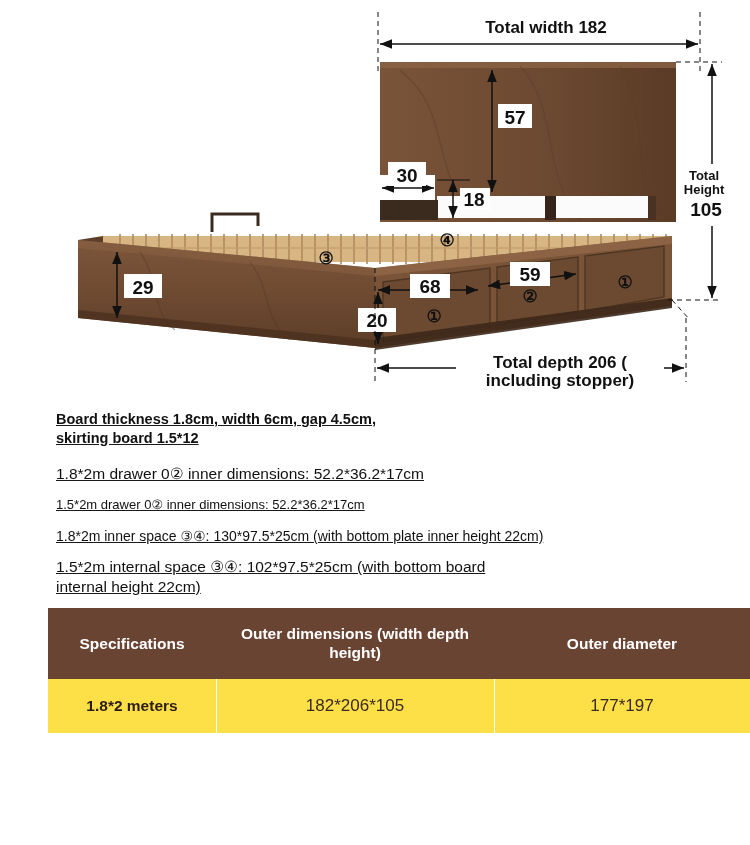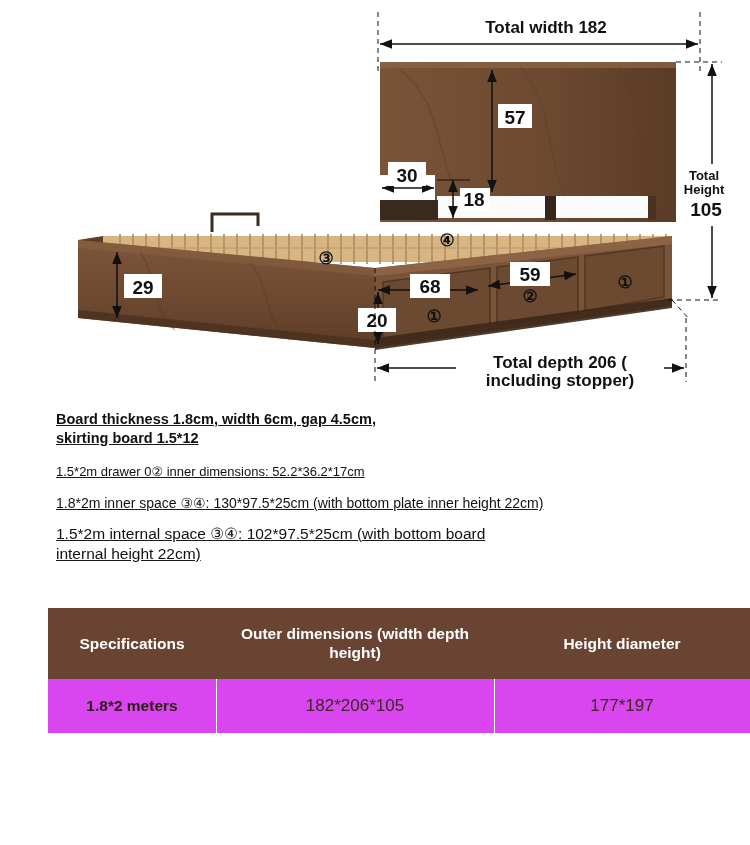--- a/index.html
+++ b/index.html
@@ -78,21 +78,21 @@
   #spec-table thead th.c1 { width: 152px; padding-left: 8px; }
   #spec-table thead th.c2 { width: 262px; }
   #spec-table thead th.c3 { width: 240px; }
   #spec-table tbody td {
     background: #f2ece7;
     padding: 17px 6px;
     font-size: 17px;
     color: #3a2a22;
   }
   #spec-table tbody tr.alt td {
-    background: #d946ef;
+    background: #fde047;
   }
   #spec-table tbody td.spec {
     font-weight: bold;
     font-size: 15.5px;
     color: #2b1d16;
   }
   #spec-table tbody td.sep-l {
     box-shadow: inset 1px 0 0 #ffffff;
   }
   #spec-table tbody tr + tr td {
@@ -303,32 +303,33 @@
       <text class="dimtext mid" x="530" y="302" text-anchor="middle">②</text>
       <text class="dimtext mid" x="625" y="288" text-anchor="middle">①</text>
       <text class="dimtext mid" x="434" y="322" text-anchor="middle">①</text>
     </g>
   </svg>
 </div>
 
 <div id="notes">
   <div class="note n0" style="white-space: pre-line;">Board thickness 1.8cm, width 6cm, gap 4.5cm,
 skirting board 1.5*12</div>
+  <div class="note n1">1.8*2m drawer 0② inner dimensions: 52.2*36.2*17cm</div>
   <div class="note n2">1.5*2m drawer 0② inner dimensions: 52.2*36.2*17cm</div>
   <div class="note n3">1.8*2m inner space ③④: 130*97.5*25cm (with bottom plate inner height 22cm)</div>
   <div class="note n4" style="white-space: pre-line;">1.5*2m internal space ③④: 102*97.5*25cm (with bottom board
 internal height 22cm)</div>
 </div>
 
 <table id="spec-table">
   <thead>
     <tr>
       <th class="c1">Specifications</th>
       <th class="c2">Outer dimensions (width depth height)</th>
-      <th class="c3">Height diameter</th>
+      <th class="c3">Outer diameter</th>
     </tr>
   </thead>
   <tbody>
     <tr class="alt">
       <td class="spec">1.8*2 meters</td>
       <td class="sep-l">182*206*105</td>
       <td class="sep-l">177*197</td>
     </tr>
   </tbody>
 </table>

